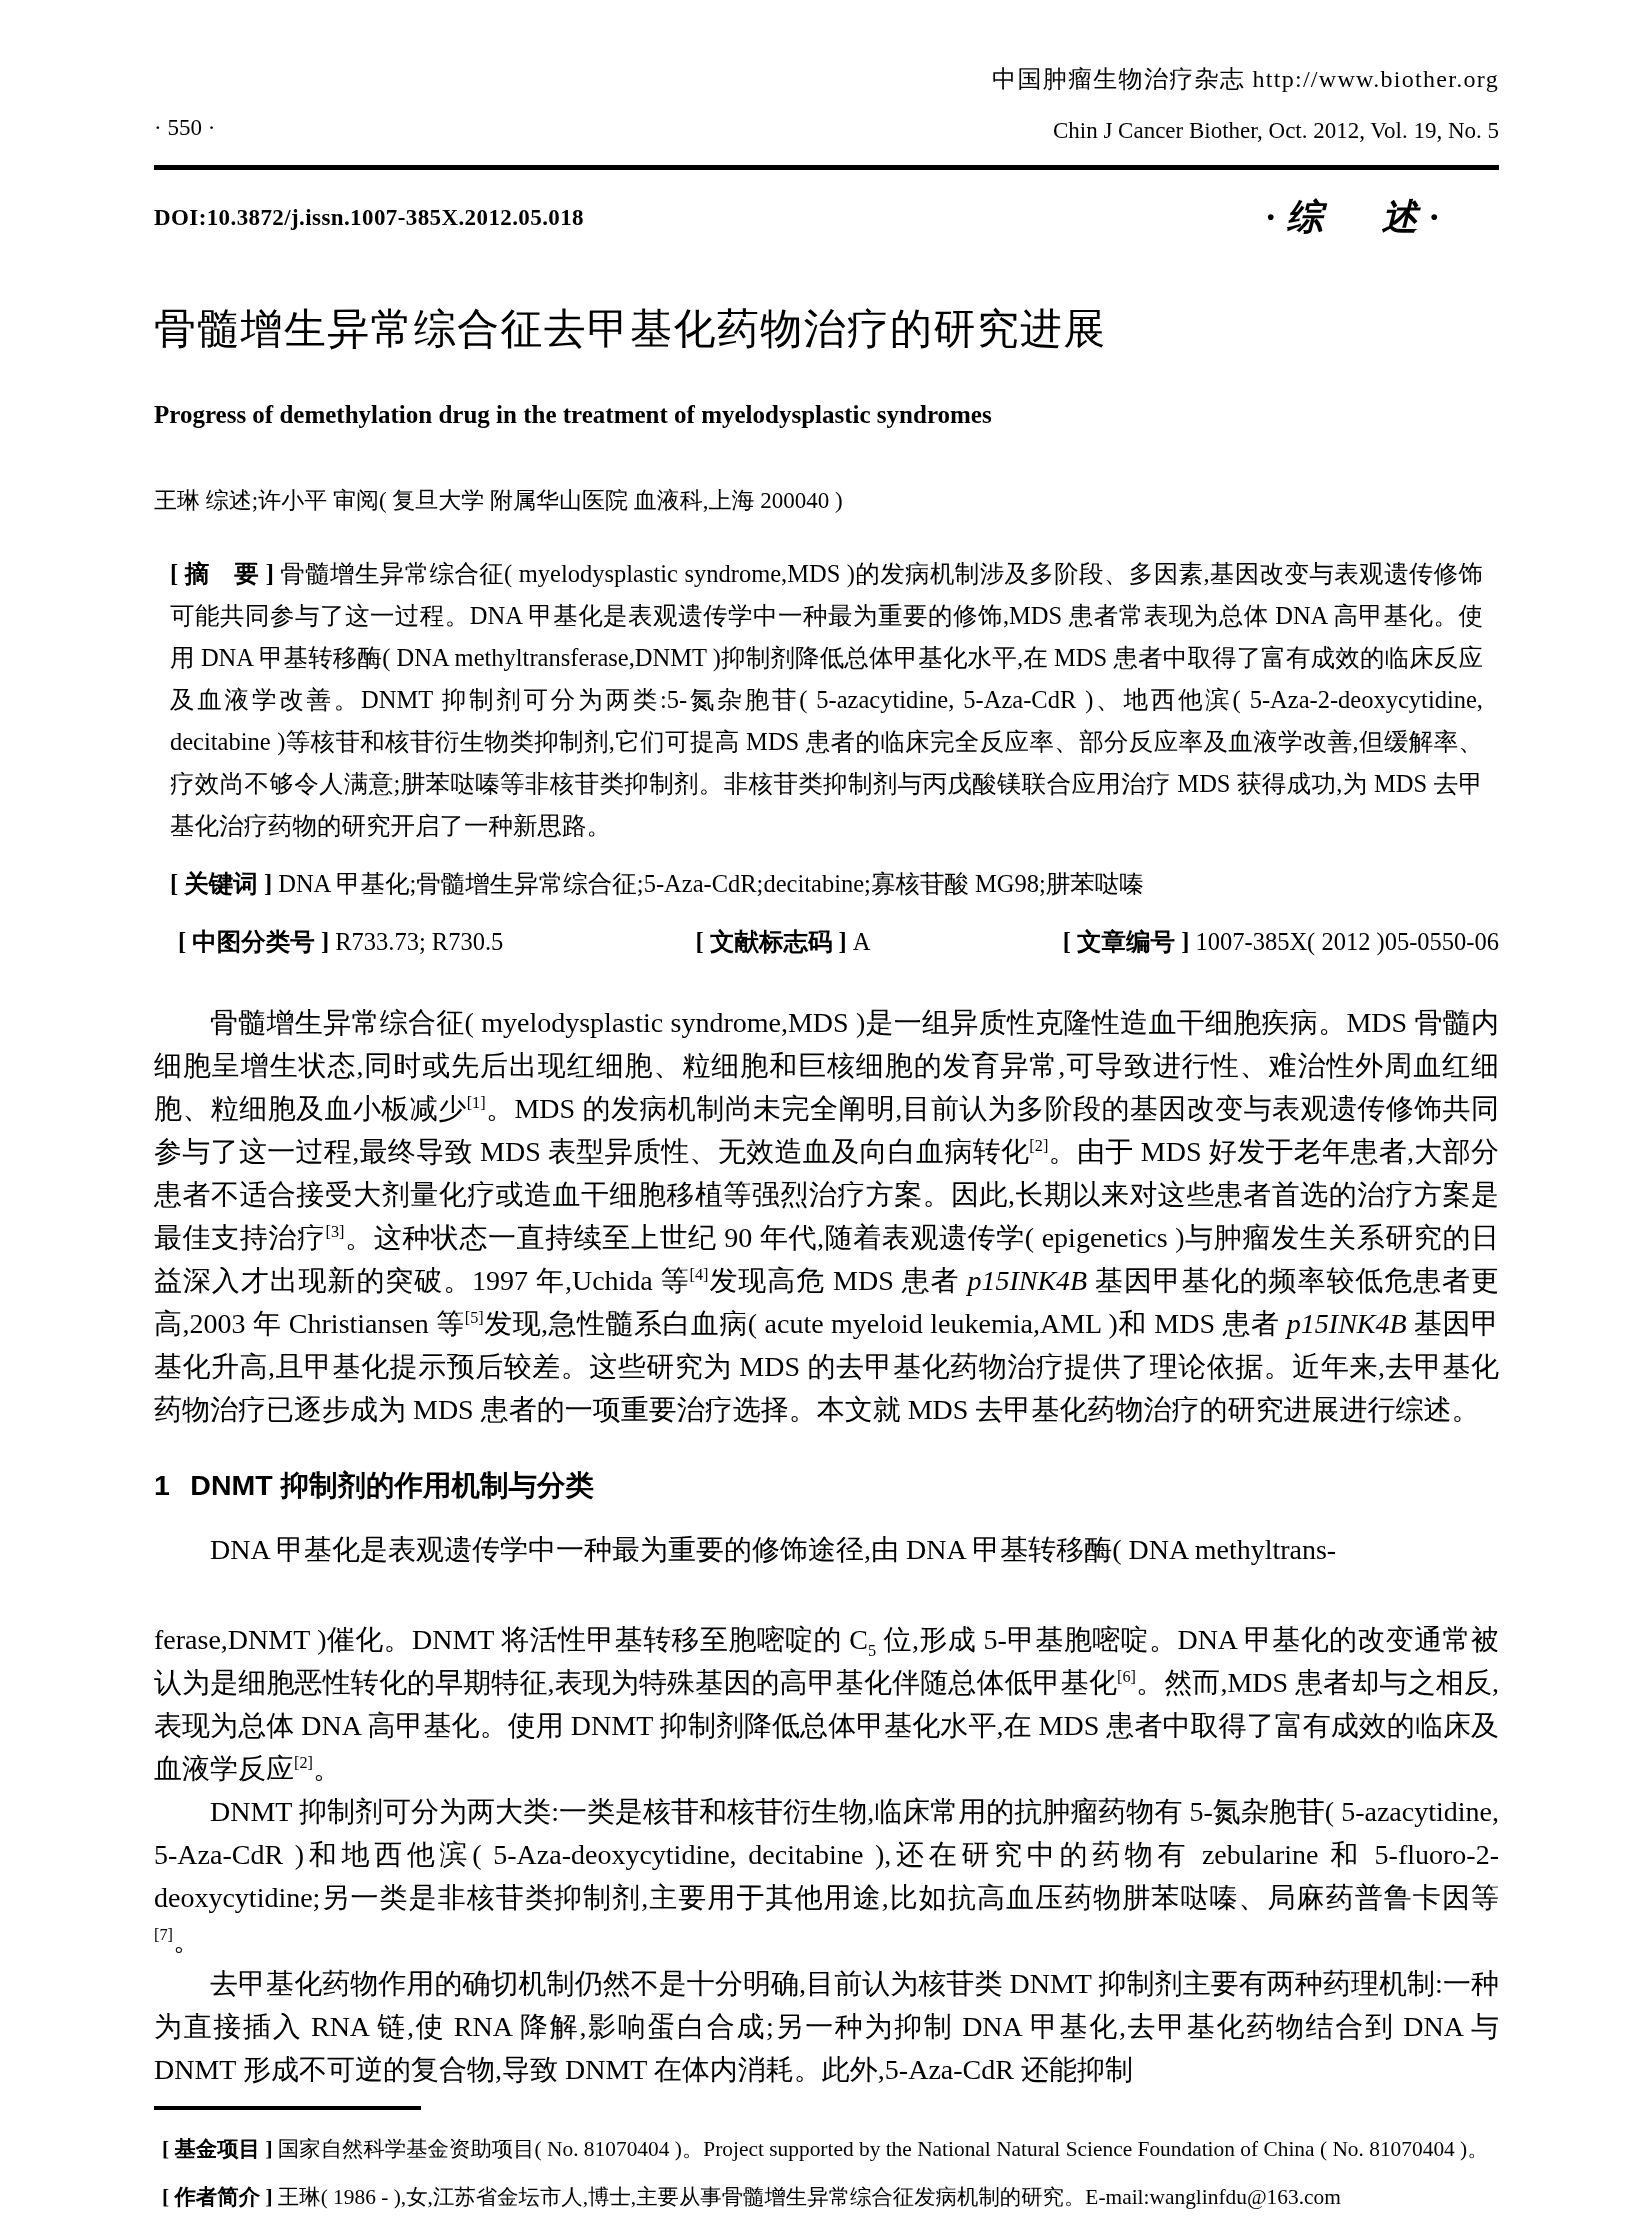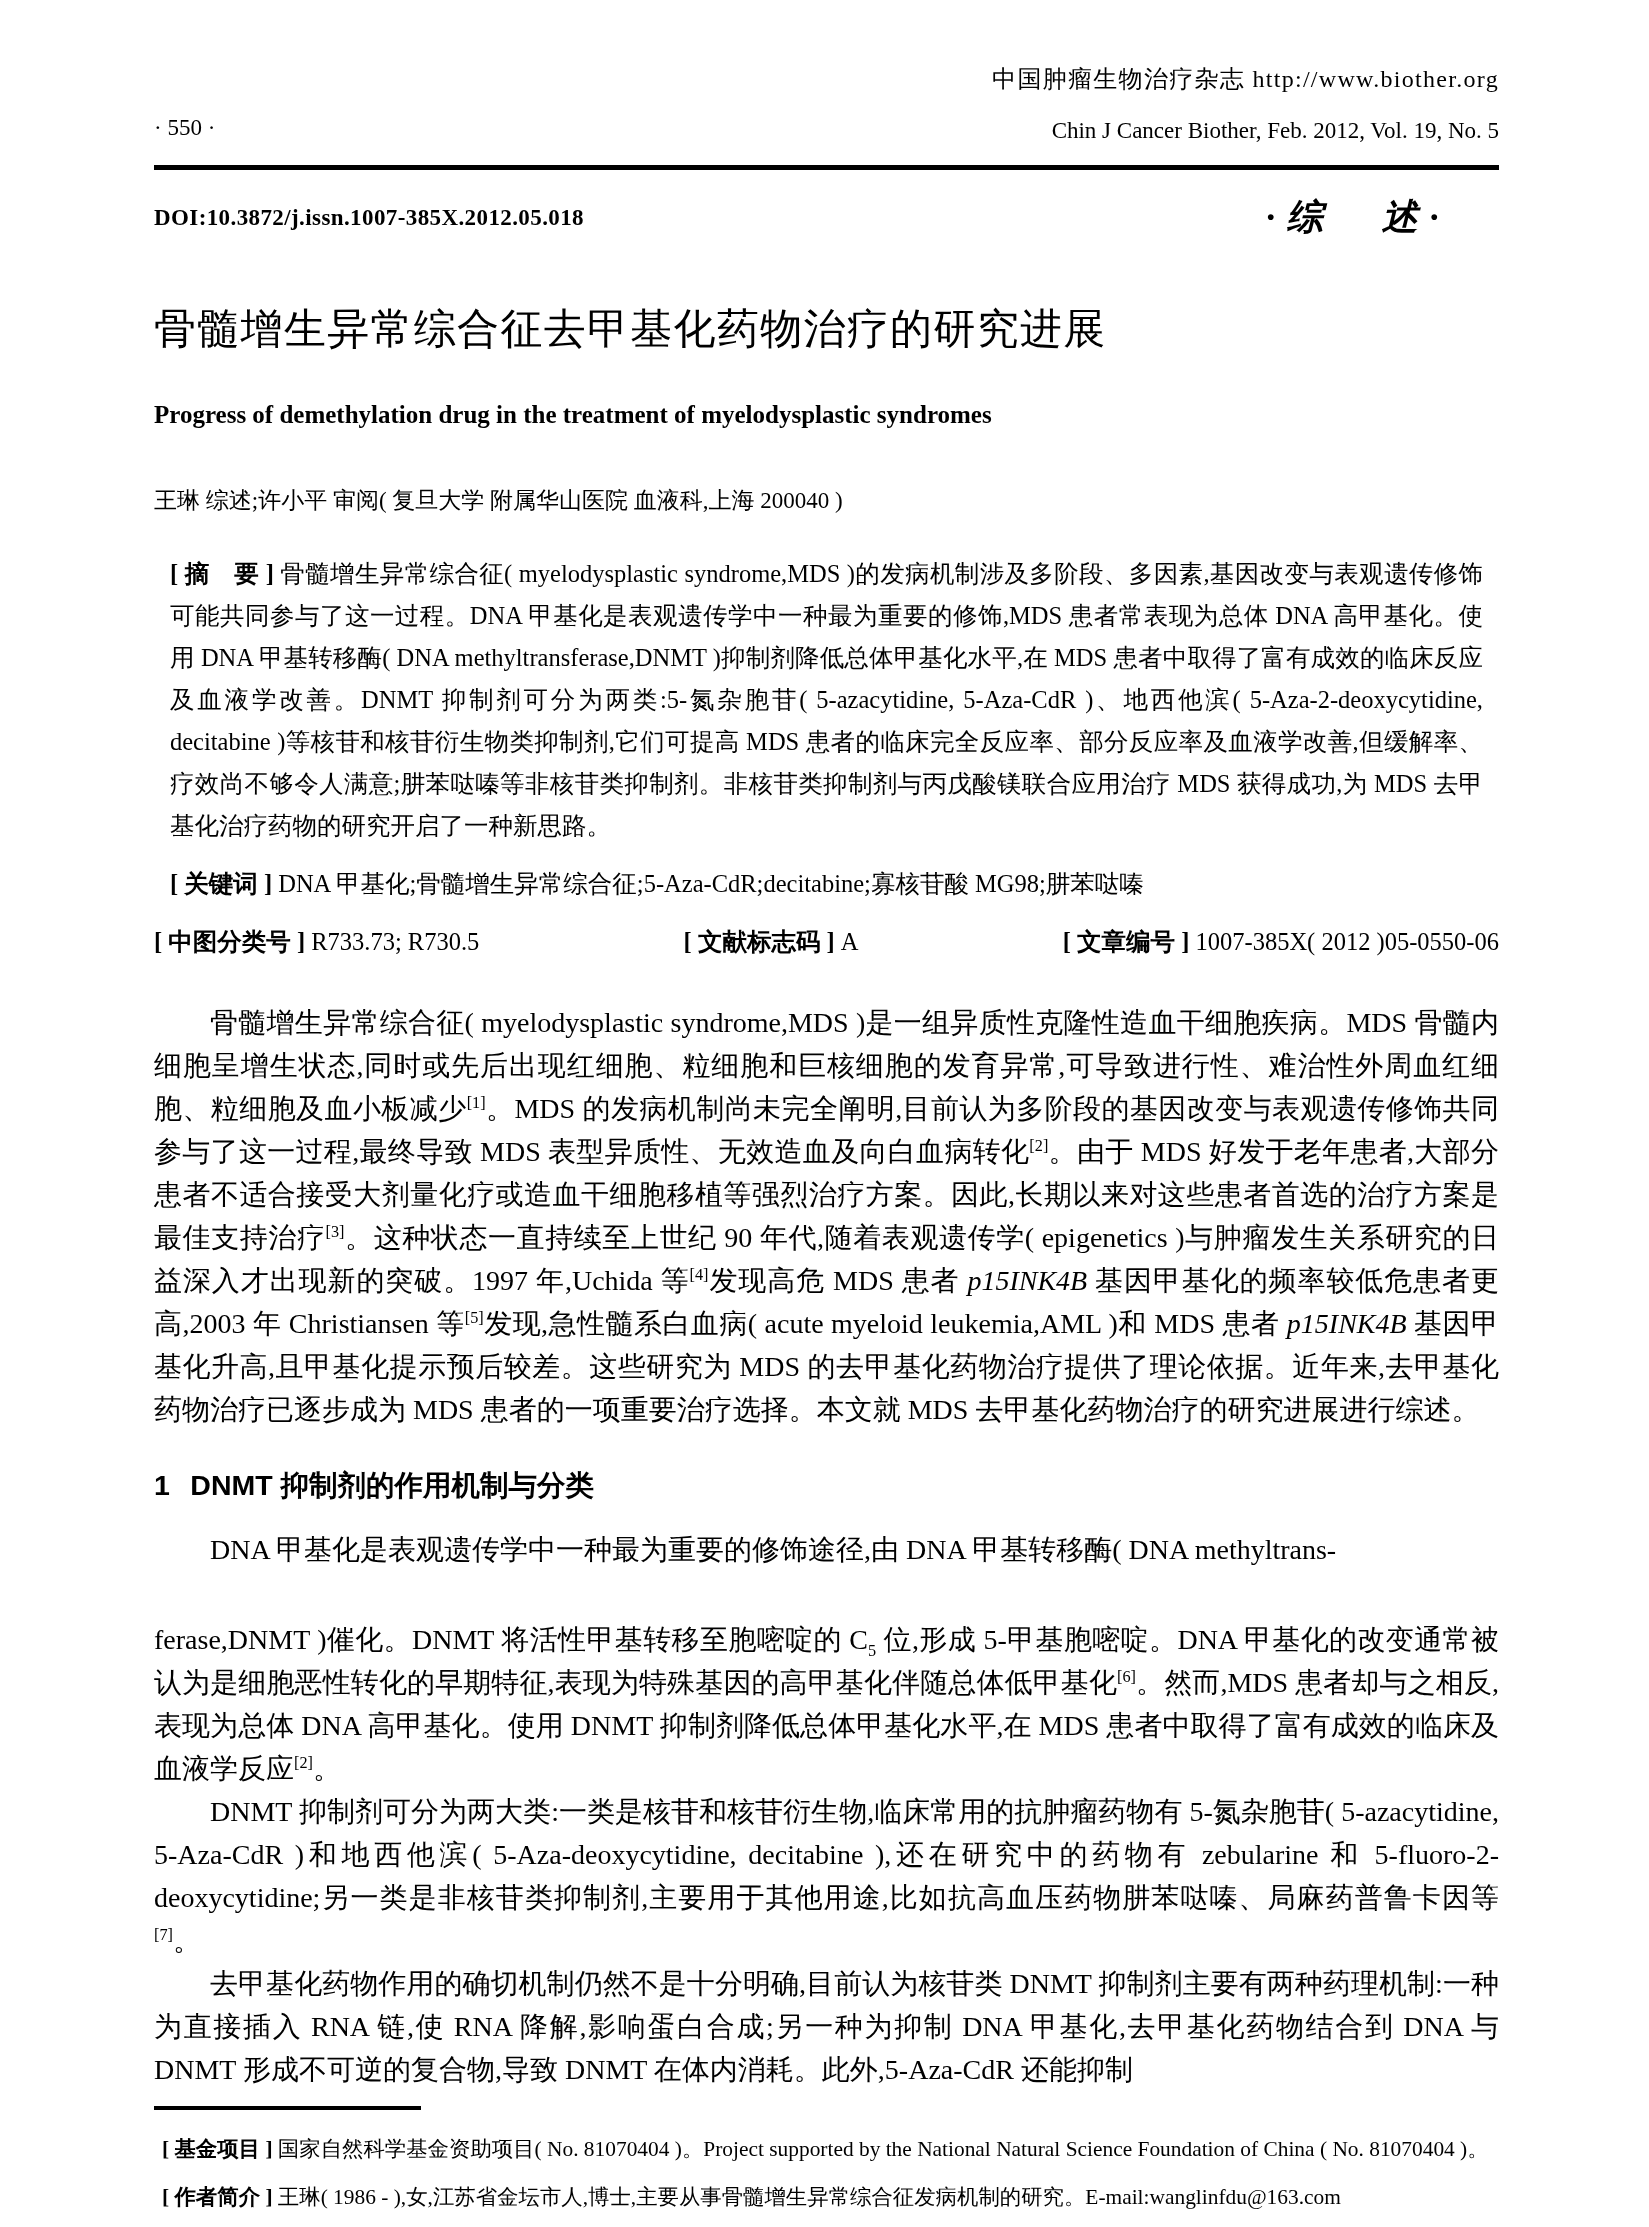--- a/index.html
+++ b/index.html
@@ -27,21 +27,21 @@
   
   .title-cn {
     margin:67px 0 0 0; font-family:"Liberation Sans","DejaVu Sans",sans-serif;
     font-size:42px; font-weight:normal; letter-spacing:1.3px; line-height:1.15;
   }
   .title-en { margin:48px 0 0 0; font-size:25px; font-weight:bold; line-height:1.1; }
   .authors { margin-top:60px; font-size:23px; line-height:1.1; }
   
   .abstract-block { margin-top:39px; font-size:24.5px; line-height:42px; }
   .abstract-block p { margin:16px; text-align:justify; }
-  .clc-row { display:flex; justify-content:space-between; line-height:42px; }
+  .clc-row { display:flex; justify-content:space-between; line-height:42px;margin-left:24px; }
   .clc-row span { white-space:nowrap; }
   
   .columns { display:flex; gap:47px; margin-top:38px;flex-direction:column; }
   .col { flex:1; min-width:0; }
   .col p { margin:0; font-size:28px; line-height:43px; text-align:justify; }
   .col p.indent { text-indent:2em; }
   .sec-heading {
     margin:33px 0 21.4px 0; font-family:"Liberation Sans","DejaVu Sans",sans-serif;
     font-size:28.5px; font-weight:bold; line-height:43px;
   }
@@ -53,21 +53,21 @@
   .footnotes p { font-size:21.4px; line-height:40px; text-align:justify; margin:8px; }
 </style>
 </head>
 <body>
 
 <div class="page">
 
   <header class="masthead">
     <div class="mast-right">
       <div class="journal-cn">中国肿瘤生物治疗杂志  http://www.biother.org</div>
-      <div class="journal-en">Chin J Cancer Biother, Feb. 2012, Vol. 19, No. 5</div>
+      <div class="journal-en">Chin J Cancer Biother, Oct. 2012, Vol. 19, No. 5</div>
     </div>
     <div class="page-no">· 550 ·</div>
   </header>
   <div class="head-rule"></div>
 
   <div class="doi-row">
     <span class="doi">DOI:10.3872/j.issn.1007-385X.2012.05.018</span>
     <span class="article-type">·综　述·</span>
   </div>
 

